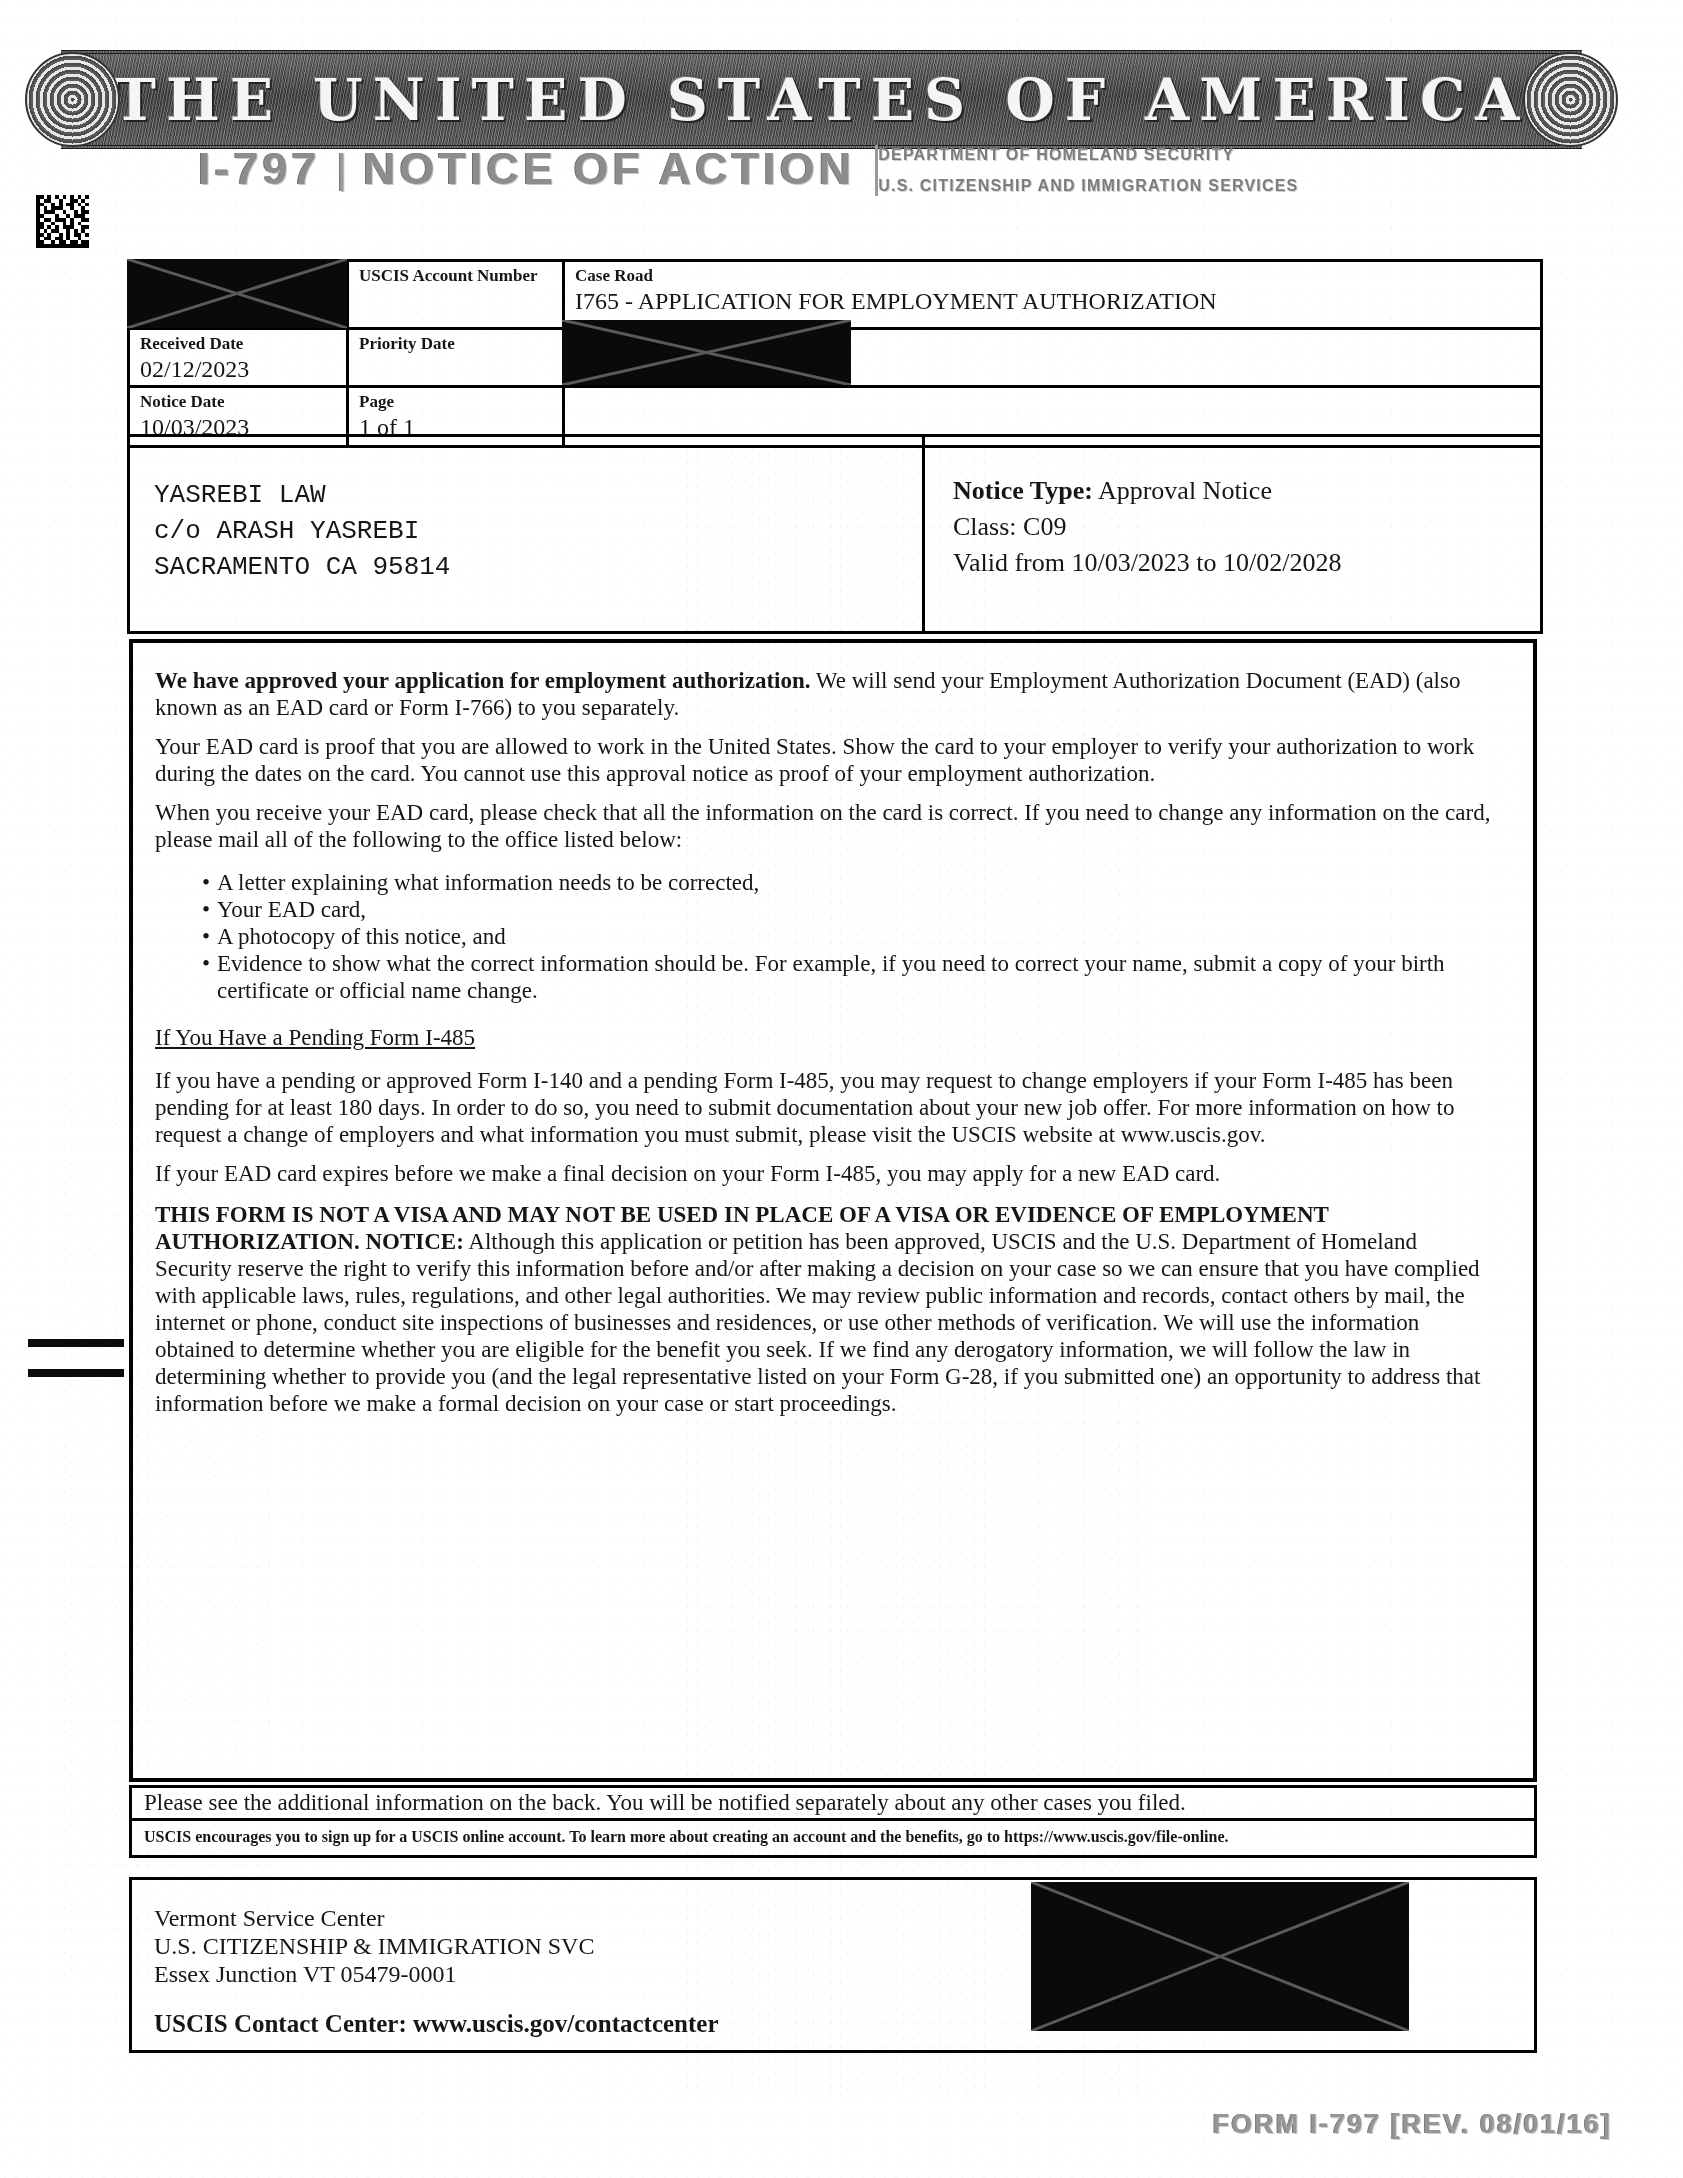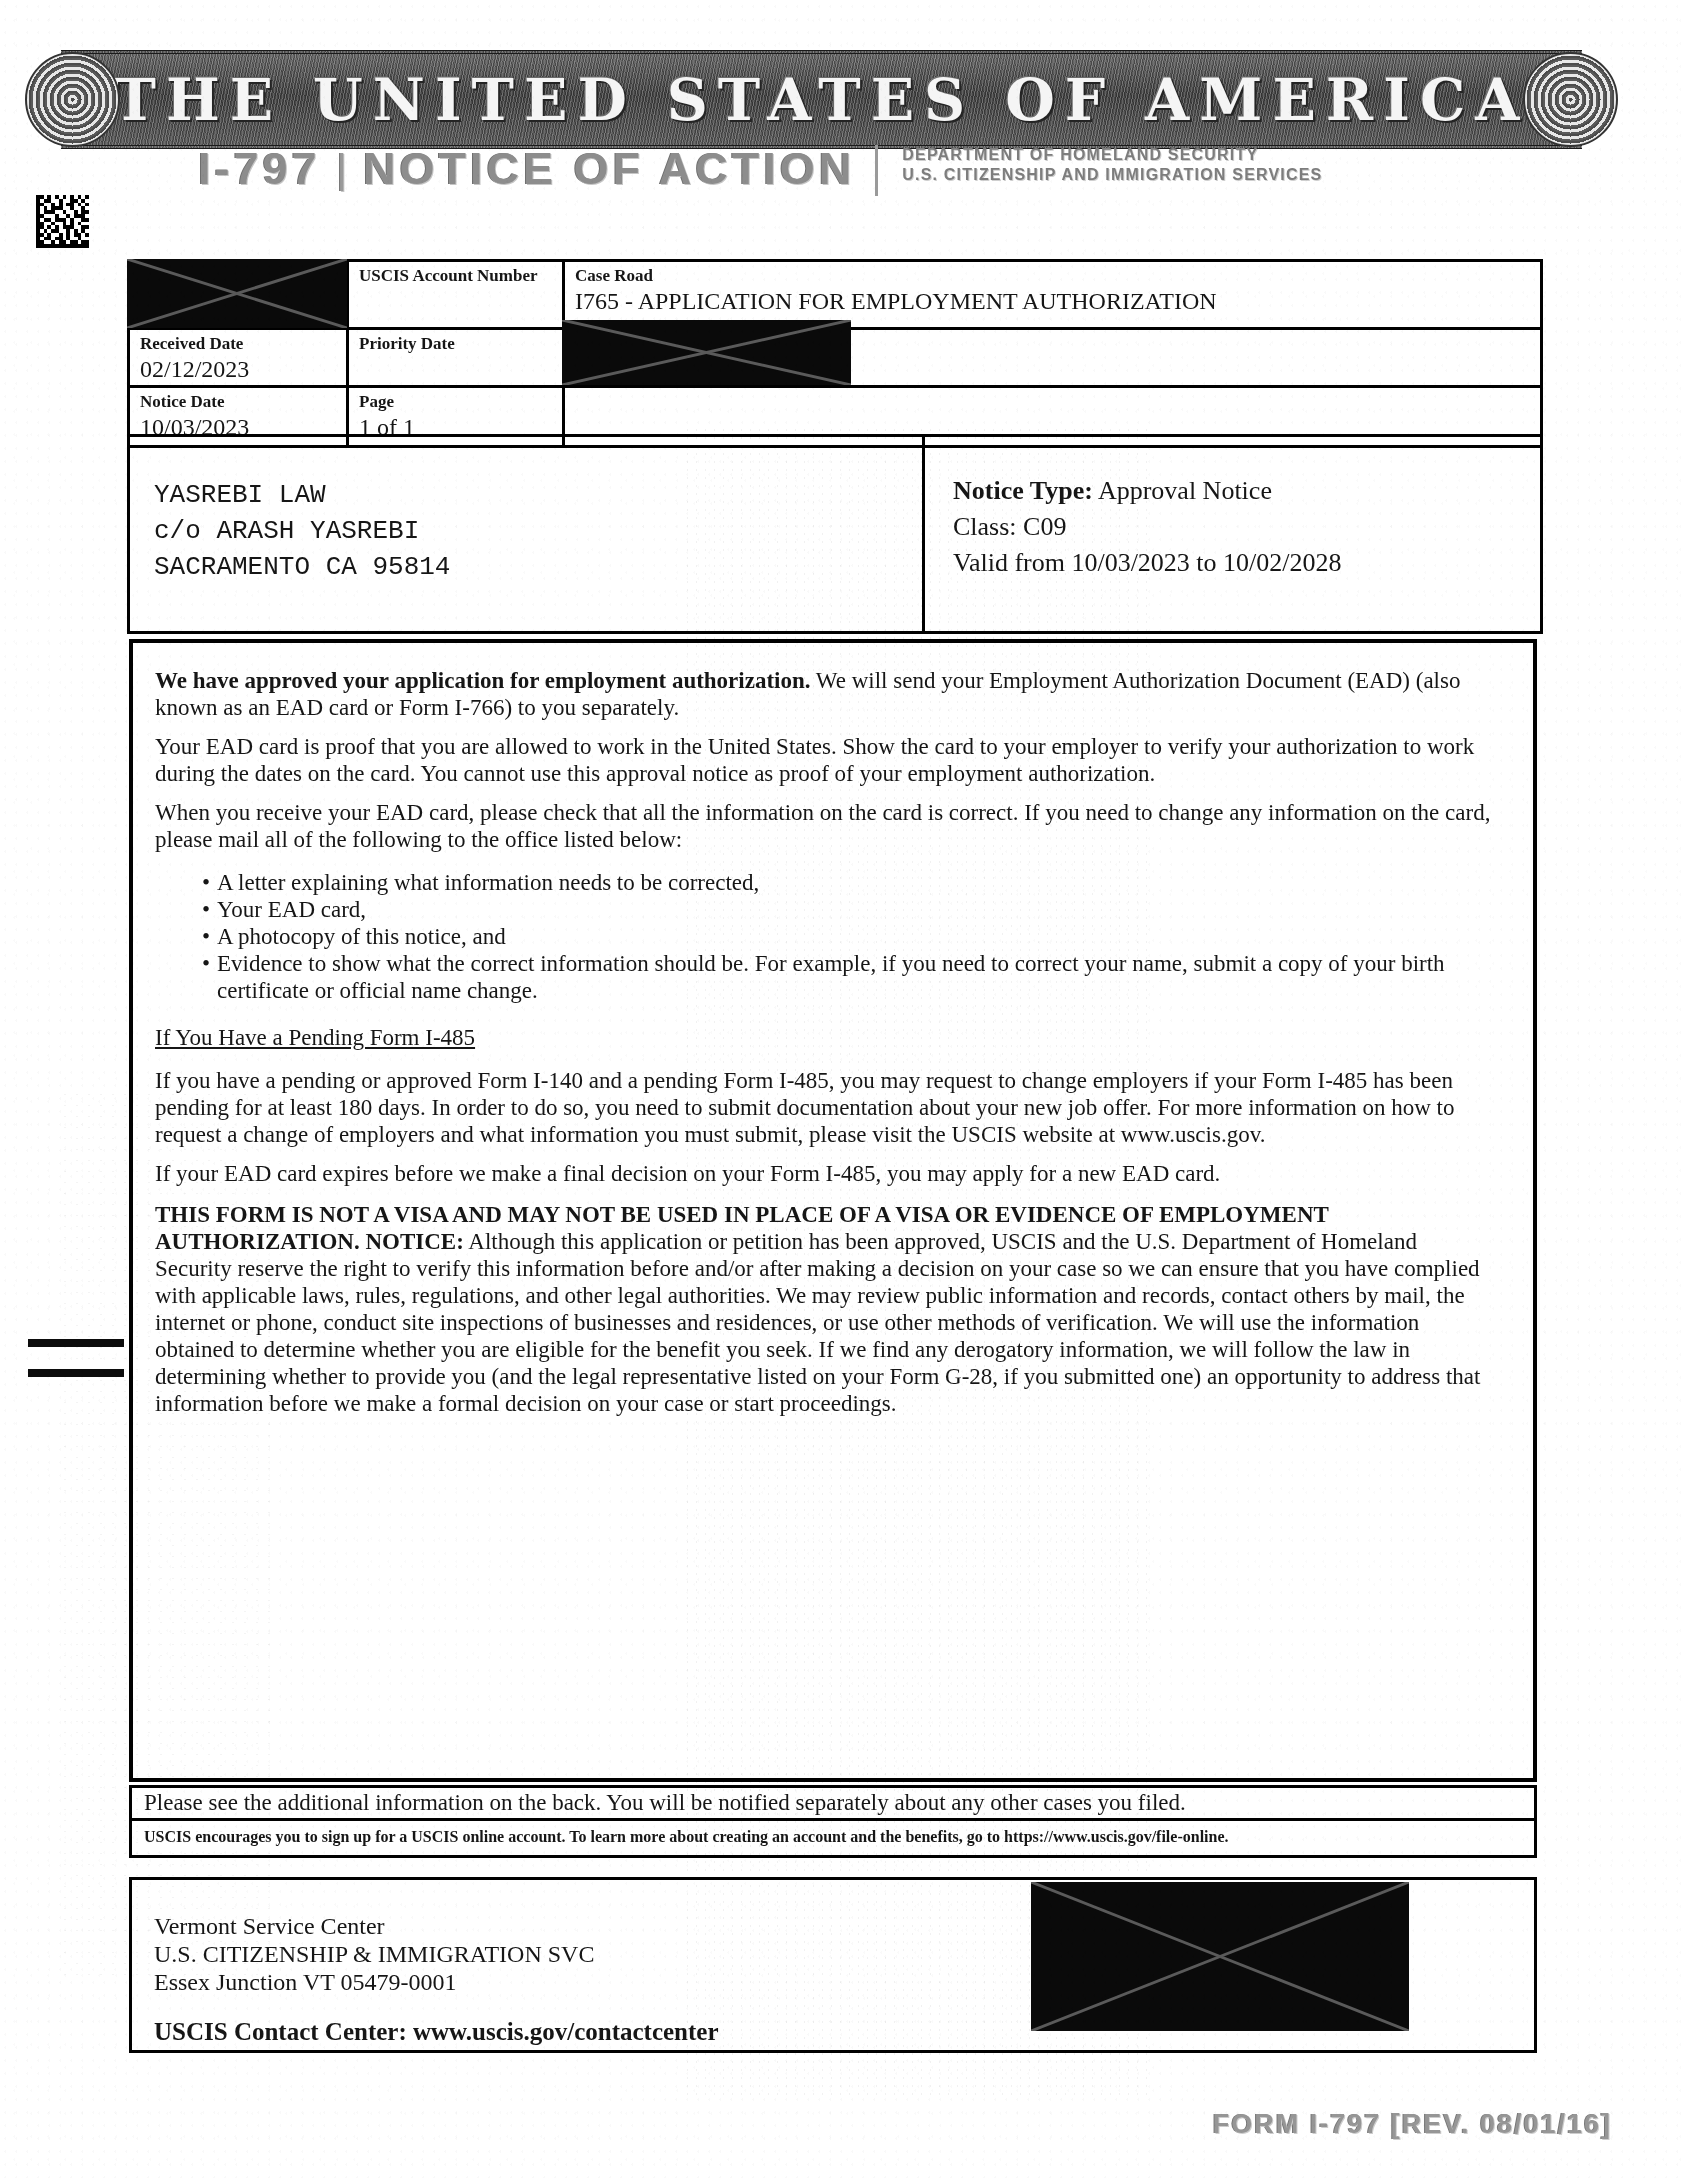--- a/index.html
+++ b/index.html
@@ -57,22 +57,22 @@
     position:absolute;left:198px;top:145px;z-index:2;
     display:flex;align-items:flex-start;
   }
   .stipple{
     font-family:"Liberation Sans", sans-serif;font-weight:800;color:#8d8d8d;
     text-shadow:1px 1px 0 #c6c6c6, -1px 0 0 #6f6f6f;
   }
   .form-code,.notice-title{font-size:45px;line-height:48px;letter-spacing:4px;}
   .header-sep{font-size:40px;line-height:48px;margin:0 16px;color:#9a9a9a;font-weight:400;}
   .dept-block{
-    margin-left:20px;padding-left:24px;border-left:3px solid #9a9a9a;
-    display:flex;flex-direction:column;justify-content:flex-start;height:51px;
+    margin-left:20px;padding-left:0;border-left:3px solid #9a9a9a;
+    display:flex;flex-direction:column;justify-content:space-between;height:51px;
   }
   .dept-block span{
     font-family:"Liberation Sans", sans-serif;font-weight:bold;font-size:16px;
     line-height:20px;color:#7d7d7d;letter-spacing:1.2px;text-shadow:1px 1px 0 #cfcfcf;
   }
 
   
   .barcode{position:absolute;left:36px;top:194px;width:53px;height:55px;z-index:2;}
 
   
@@ -136,21 +136,21 @@
   .back-info-row div{font-size:23px;line-height:27px;}
   .online-row{
     position:absolute;left:129px;top:1818px;width:1408px;z-index:2;
     border:3px solid #000;box-sizing:border-box;padding:3px 59px 5px 12px;
   }
   .online-row div{font-size:16px;line-height:26px;font-weight:bold;}
 
   
   .footer-box{
     position:absolute;left:129px;top:1877px;width:1408px;height:176px;z-index:2;
-    border:3px solid #000;box-sizing:border-box;padding:32px 10px 0 22px;
+    border:3px solid #000;box-sizing:border-box;padding:24px 10px 0 22px;
   }
   .footer-box .sc-line{font-size:24px;line-height:28px;}
   .sc-contact{font-size:25px;line-height:28px;font-weight:bold;margin-top:22px;}
 
   .form-rev{
     position:absolute;right:71px;top:2109px;z-index:2;
     font-family:"Liberation Sans", sans-serif;font-weight:800;font-size:27px;
     letter-spacing:2px;color:#969696;text-shadow:1px 1px 0 #cdcdcd, -1px 0 0 #777;
   }
 </style>

